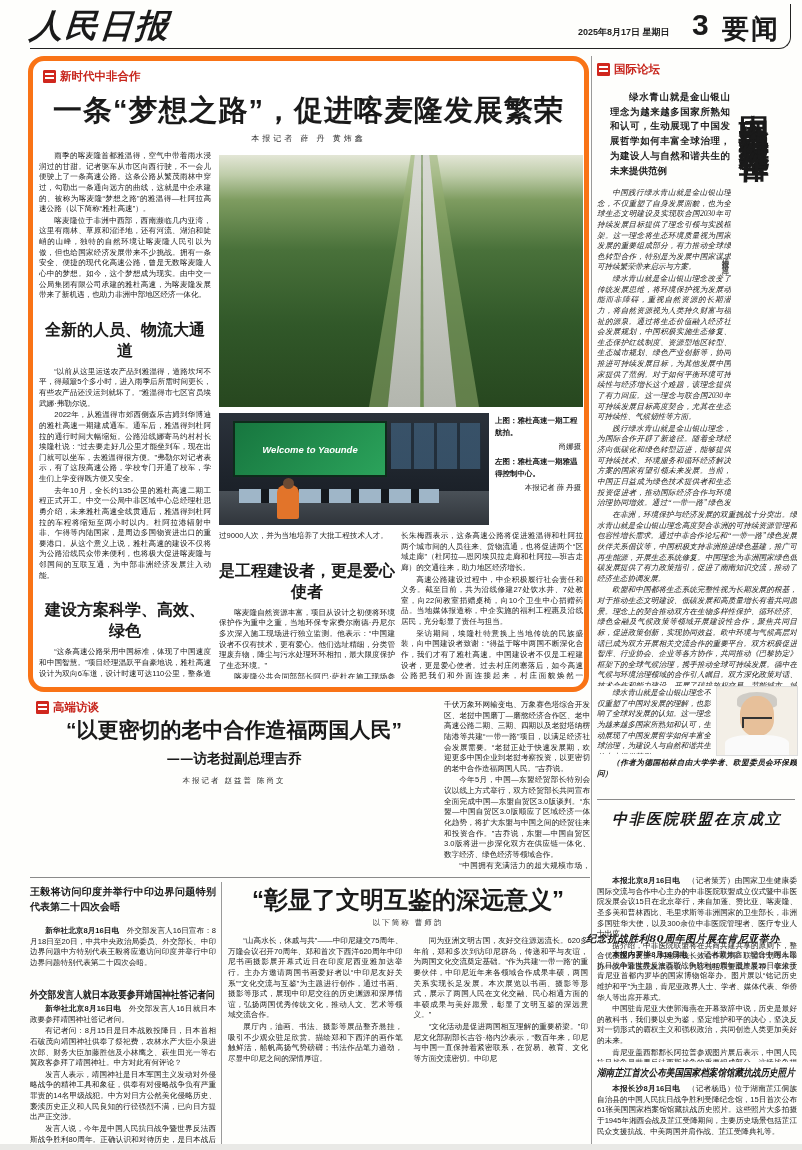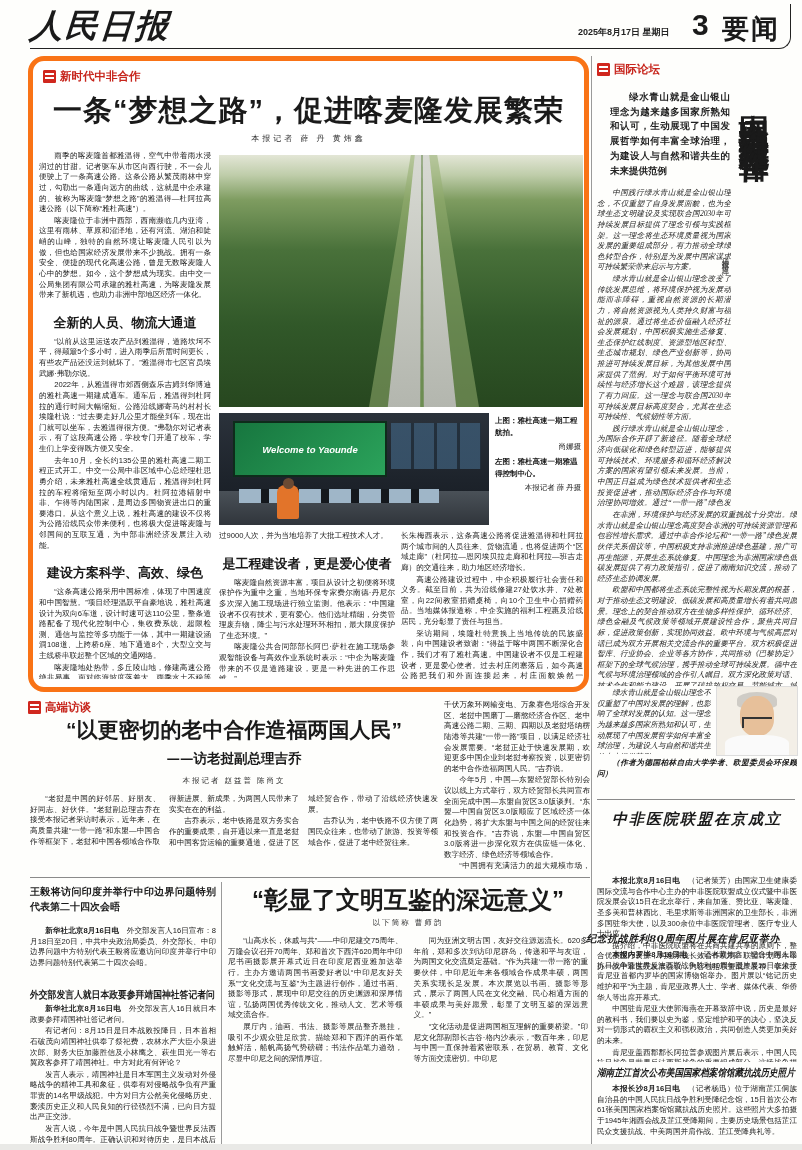--- a/index.html
+++ b/index.html
@@ -16,21 +16,21 @@
   .hdr-sec{left:722px;top:11px;font-size:27px;font-weight:bold;letter-spacing:2px;}
   
   .kicker{display:flex;align-items:center;gap:4px;color:#c7251c;font-weight:bold;font-size:11.5px;}
   .kicker .sq{width:13px;height:13px;background:#d0271e;border-radius:2px;
               box-shadow:inset 0 -4px 0 #d0271e,inset 0 0 0 2px #d0271e;position:relative;}
   .kicker .sq:after{content:"";position:absolute;left:2px;top:3px;width:9px;height:2px;background:#fff;
               box-shadow:0 4px 0 #fff;}
   p.b{font-size:7.6px;line-height:1.4;text-align:justify;margin:0 0 1px;text-indent:2em;}
   p.b.noind{text-indent:0;}
   p.k{font-family:"Liberation Serif","DejaVu Serif",serif;font-style:italic;}
-  .subhead{font-size:13px;font-weight:bold;text-align:center;margin:13px 0 5px;}
+  .subhead{font-size:16px;font-weight:bold;text-align:center;margin:19px 0 5px;}
   .clip{overflow:hidden;}
   
   .redbox{left:28px;top:56px;width:551px;height:626px;border:5px solid #f97316;border-radius:16px;background:#fff;}
   .rb-head{left:0;top:30px;width:100%;text-align:center;font-size:29px;font-weight:800;letter-spacing:1px;}
   .rb-by{left:0;top:72px;width:100%;text-align:center;font-size:8px;color:#333;letter-spacing:3px;}
   
   .photo1{left:186px;top:94px;width:364px;height:252px;background:
           linear-gradient(180deg,#e3e6d6 0px,#bfcdaa 20px,#7e9c60 45px,#49713a 95px,#315829 170px,#27471f 100%);}
   .p1-clear{position:absolute;left:150px;top:0;width:110px;height:100%;background:#93ad70;opacity:.55;
           clip-path:polygon(38% 0,62% 0,100% 100%,0 100%);}
@@ -194,37 +194,32 @@
     <p class="b"><b>本报内罗毕8月16日电</b><span>　（记者黄炜鑫）纪念中国人民抗日战争暨世界反法西斯战争胜利80周年图片展15日在位于肯尼亚首都内罗毕的国家博物馆举办。图片展以“铭记历史　维护和平”为主题，肯尼亚政界人士、学者、媒体代表、华侨华人等出席开幕式。</span></p>
     <p class="b">中国驻肯尼亚大使郭海燕在开幕致辞中说，历史是最好的教科书，我们要以史为鉴，坚定维护和平的决心，坚决反对一切形式的霸权主义和强权政治，共同创造人类更加美好的未来。</p>
     <p class="b">肯尼亚盖西郡郡长阿拉普参观图片展后表示，中国人民抗日战争是世界反法西斯战争的重要组成部分，这场战争捍卫了世界和平，对中国乃至全世界都产生了深远影响。</p>
   </div>
 
   <div class="abs callig nowrapscale" style="left:597px;top:1066px;width:200px;font-size:10px;">湖南芷江首次公布美国国家档案馆馆藏抗战历史照片</div>
   <div class="abs clip" style="left:597px;top:1084px;width:200px;height:60px;">
     <p class="b"><b>本报长沙8月16日电</b><span>　（记者杨迅）位于湖南芷江侗族自治县的中国人民抗日战争胜利受降纪念馆，15日首次公布61张美国国家档案馆馆藏抗战历史照片。这些照片大多拍摄于1945年湘西会战及芷江受降期间，主要历史场景包括芷江民众支援抗战、中美两国并肩作战、芷江受降典礼等。</span></p>
   </div>
 
-  <div class="abs kicker" style="left:28px;top:700px;">
+  <div class="abs kicker" style="left:36px;top:700px;">
     <span class="sq"></span>
     <span>高端访谈</span>
   </div>
   <div class="abs iv-sub" style="left:30px;top:750px;width:408px;">——访老挝副总理吉乔</div>
   <div class="abs iv-head" style="left:30px;top:716px;width:408px;">“以更密切的老中合作造福两国人民”</div>
   <div class="abs iv-by" style="left:30px;top:776px;width:408px;">本报记者 赵益普 陈尚文</div>
   <div class="abs clip" style="left:444px;top:700px;width:146px;height:172px;">
     <p class="b noind">千伏万象环网输变电、万象赛色塔综合开发区、老挝中国磨丁—磨憨经济合作区、老中高速公路二期、三期、四期以及老挝塔纳楞陆港等共建“一带一路”项目，以满足经济社会发展需要。“老挝正处于快速发展期，欢迎更多中国企业到老挝考察投资，以更密切的老中合作造福两国人民。”吉乔说。</p>
     <p class="b">今年5月，中国—东盟经贸部长特别会议以线上方式举行，双方经贸部长共同宣布全面完成中国—东盟自贸区3.0版谈判。“东盟—中国自贸区3.0版顺应了区域经济一体化趋势，将扩大东盟与中国之间的经贸往来和投资合作。”吉乔说，东盟—中国自贸区3.0版将进一步深化双方在供应链一体化、数字经济、绿色经济等领域合作。</p>
     <p class="b">“中国拥有充满活力的超大规模市场，为周边地区发展</p>
   </div>
-  <div class="abs clip cols3" style="left:30px;top:794px;width:408px;height:78px;">
-    <p class="b">“老挝是中国的好邻居、好朋友、好同志、好伙伴。”老挝副总理吉乔在接受本报记者采访时表示，近年来，在高质量共建“一带一路”和东盟—中国合作等框架下，老挝和中国各领域合作取得新进展、新成果，为两国人民带来了实实在在的利益。</p>
-    <p class="b">吉乔表示，老中铁路是双方务实合作的重要成果，自开通以来一直是老挝和中国客货运输的重要通道，促进了区域经贸合作，带动了沿线经济快速发展。</p>
-    <p class="b">吉乔认为，老中铁路不仅方便了两国民众往来，也带动了旅游、投资等领域合作，促进了老中经贸往来。</p>
-  </div>
 
   <div class="abs hdiv" style="left:30px;top:877px;width:560px;"></div>
   <div class="abs vdiv" style="left:221px;top:882px;height:262px;"></div>
 
   <div class="abs bl-h1" style="left:30px;top:884px;width:186px;">王毅将访问印度并举行中印边界问题特别代表第二十四次会晤</div>
   <div class="abs clip" style="left:30px;top:926px;width:186px;height:56px;">
     <p class="b"><b>新华社北京8月16日电</b><span>　外交部发言人16日宣布：8月18日至20日，中共中央政治局委员、外交部长、中印边界问题中方特别代表王毅将应邀访问印度并举行中印边界问题特别代表第二十四次会晤。</span></p>
   </div>
   <div class="abs bl-h2" style="left:30px;top:988px;width:186px;">外交部发言人就日本政要参拜靖国神社答记者问</div>
   <div class="abs clip" style="left:30px;top:1004px;width:186px;height:142px;">

